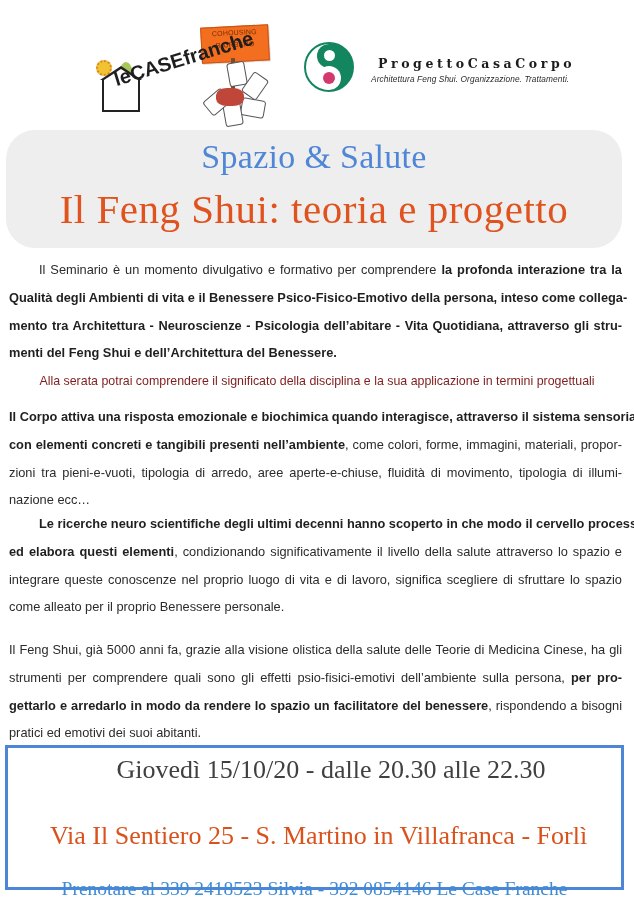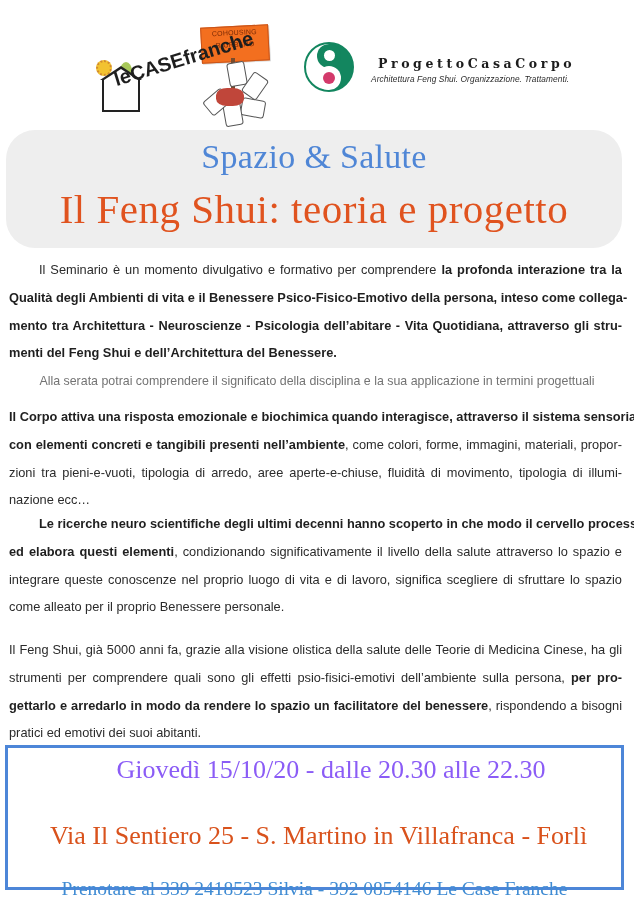--- a/index.html
+++ b/index.html
@@ -30,31 +30,31 @@
     
     .banner { position: absolute; left: 6px; top: 130px; width: 616px; height: 118px; background: #eeeeee; border-radius: 29px; }
     .banner-sub { position: absolute; left: 0; right: 0; top: 8px; text-align: center; font-family: "Liberation Serif", serif; font-size: 34px; color: #4f86d6; letter-spacing: 0.3px; }
     .banner-title { position: absolute; left: 0; right: 0; top: 55px; text-align: center; font-family: "Liberation Serif", serif; font-size: 41px; color: #e0531f; letter-spacing: 0.5px; }
 
     
     .para { position: absolute; left: 9px; width: 613px; font-family: "Liberation Sans", sans-serif; font-size: 12.8px; line-height: 27.8px; color: #2b2b2b; text-align: justify; }
     .para b { font-weight: bold; color: #1f1f1f; }
     .indent { display: inline-block; width: 30px; }
     .p1 { top: 256px; }
-    .highlight { position: absolute; left: 0; right: 0; top: 374px; text-align: center; font-family: "Liberation Sans", sans-serif; font-size: 12.4px; color: #737373; }
+    .highlight { position: absolute; left: 0; right: 0; top: 374px; text-align: center; font-family: "Liberation Sans", sans-serif; font-size: 12.4px; color: #7f1d1d; }
     .p2 { top: 403px; }
     .p3 { top: 510px; }
     .p4 { top: 636px; }
     .line { display: block; white-space: nowrap; text-align-last: justify; text-align: justify; }
     .line.last { text-align-last: left; }
 
     
     .event-box { position: absolute; left: 5px; top: 745px; width: 613px; height: 139px; border: 3px solid #4d86d8; background: #ffffff; box-sizing: content-box; }
     .ev { position: absolute; left: 0; right: 0; text-align: center; font-family: "Liberation Serif", serif; white-space: nowrap; }
-    .ev1 { top: 7px; font-size: 26px; color: #8b5cf6; padding-left: 33px; }
+    .ev1 { top: 7px; font-size: 26px; color: #404040; padding-left: 33px; }
     .ev2 { top: 40px; font-size: 26px; color: #d9521c; }
     .ev3 { top: 73px; font-size: 26px; color: #d9521c; padding-left: 8px; }
     .ev4 { top: 106px; font-size: 19.5px; color: #3f8bd3; margin-top: 24px; }
   </style>
 </head>
 <body>
 
 <div class="logo-left">
   <div class="sign">
     <span>COHOUSING</span>

